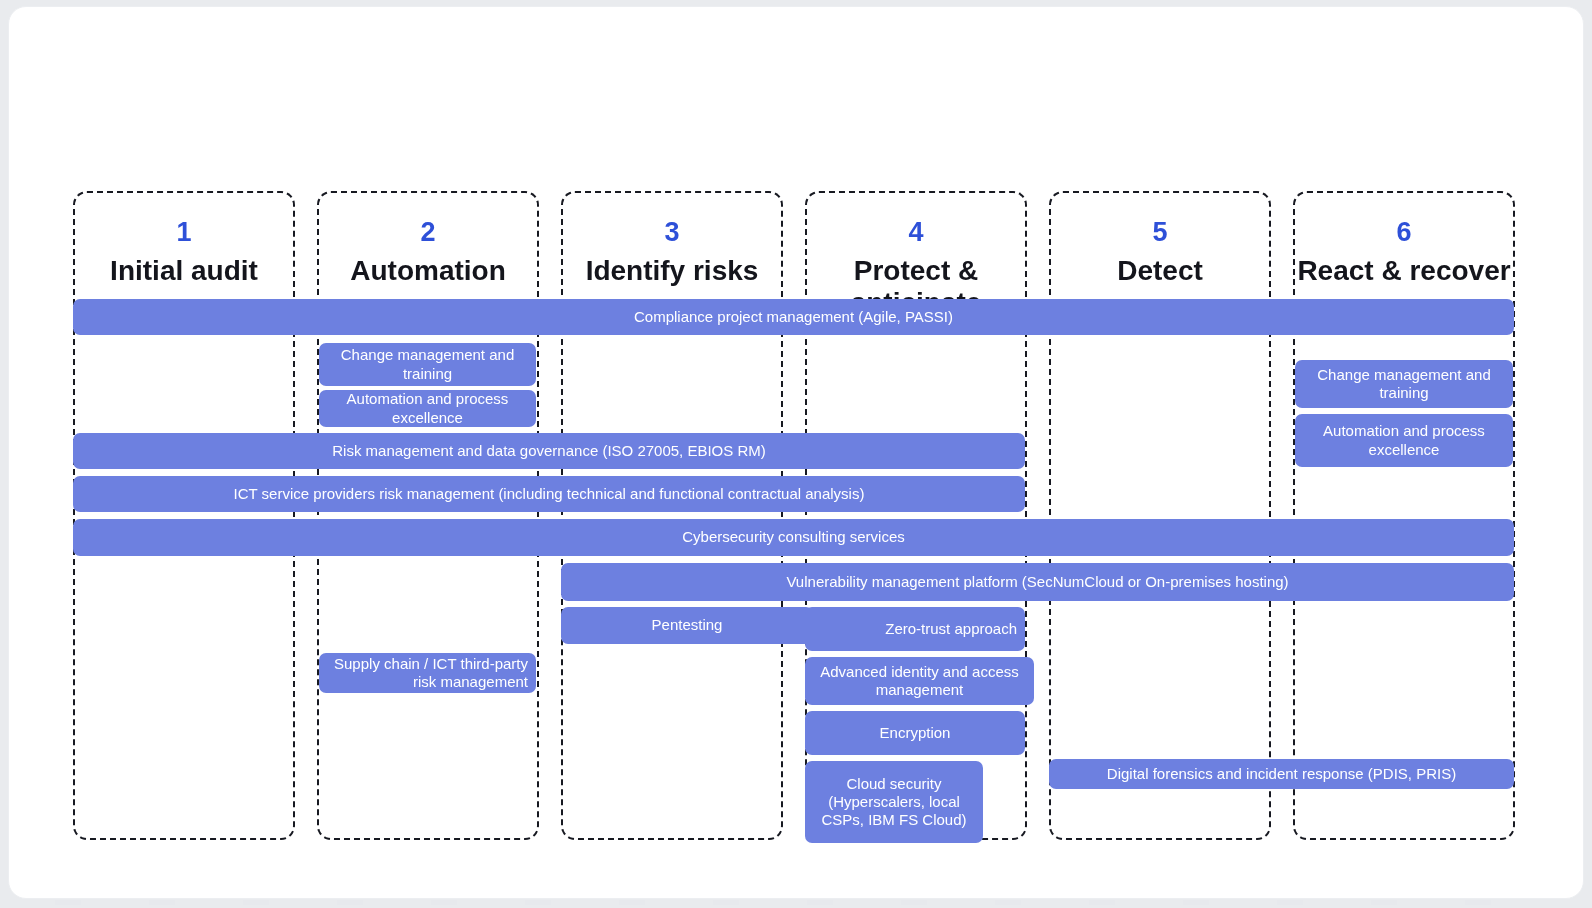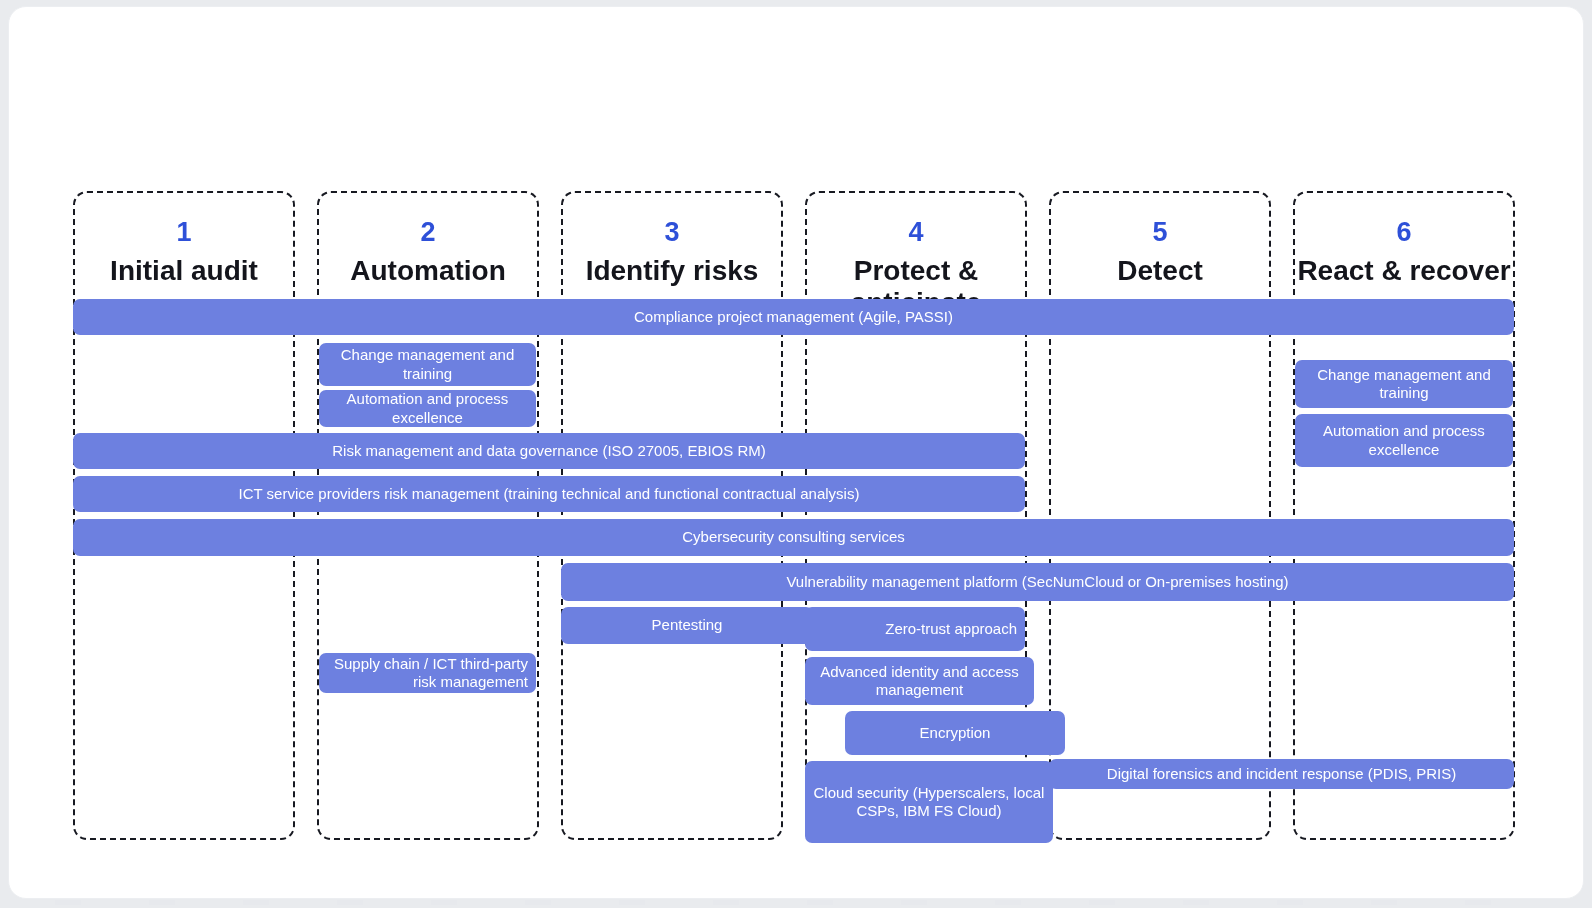--- a/index.html
+++ b/index.html
@@ -124,41 +124,41 @@
         <div class="bar" style="left: 1286px; top: 353px; width: 218px; height: 48px;">
           <span>Change management and training</span>
         </div>
         <div class="bar" style="left: 1286px; top: 407px; width: 218px; height: 53px;">
           <span>Automation and process excellence</span>
         </div>
         <div class="bar" style="left: 64px; top: 426px; width: 952px; height: 36px;">
           <span>Risk management and data governance (ISO 27005, EBIOS RM)</span>
         </div>
         <div class="bar" style="left: 64px; top: 469px; width: 952px; height: 36px;">
-          <span>ICT service providers risk management (training technical and functional contractual analysis)</span>
+          <span>ICT service providers risk management (including technical and functional contractual analysis)</span>
         </div>
         <div class="bar" style="left: 64px; top: 512px; width: 1441px; height: 37px;">
           <span>Cybersecurity consulting services</span>
         </div>
         <div class="bar" style="left: 552px; top: 556px; width: 953px; height: 38px;">
           <span>Vulnerability management platform (SecNumCloud or On-premises hosting)</span>
         </div>
         <div class="bar" style="left: 552px; top: 600px; width: 252px; height: 37px;">
           <span>Pentesting</span>
         </div>
         <div class="bar" style="left: 796px; top: 600px; width: 220px; height: 44px; justify-content: flex-end;">
           <span>Zero-trust approach</span>
         </div>
         <div class="bar" style="left: 796px; top: 650px; width: 229px; height: 48px;">
           <span>Advanced identity and access management</span>
         </div>
-        <div class="bar" style="left: 796px; top: 704px; width: 220px; height: 44px; margin-left: 40px;">
+        <div class="bar" style="left: 796px; top: 704px; width: 220px; height: 44px;">
           <span>Encryption</span>
         </div>
-        <div class="bar" style="left: 796px; top: 754px; width: 248px; height: 82px;">
+        <div class="bar" style="left: 796px; top: 754px; width: 178px; height: 82px;">
           <span>Cloud security (Hyperscalers, local CSPs, IBM FS Cloud)</span>
         </div>
         <div class="bar" style="left: 310px; top: 646px; width: 217px; height: 40px; text-align: right;">
           <span>Supply chain / ICT third-party risk management</span>
         </div>
         <div class="bar" style="left: 1040px; top: 752px; width: 465px; height: 30px;">
           <span>Digital forensics and incident response (PDIS, PRIS)</span>
         </div>
       </div>
     <div class="cutoff-dashes"></div>

